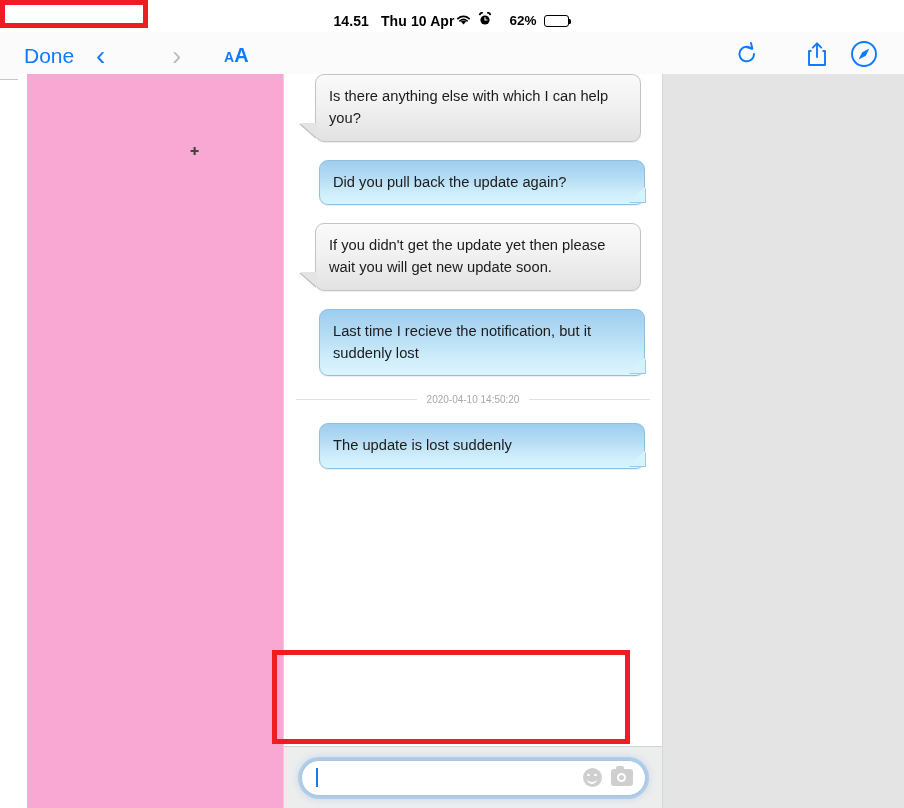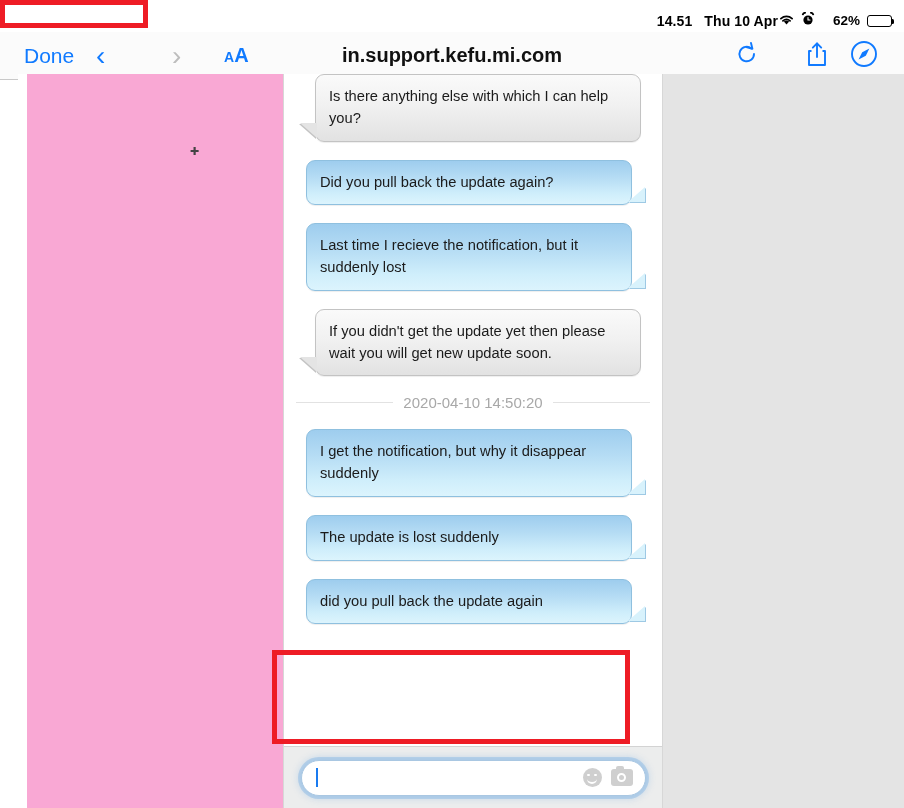--- a/index.html
+++ b/index.html
@@ -17,21 +17,21 @@
 
   
   .statusbar {
     position: absolute;
     left: 0; top: 0;
     width: 904px;
     height: 25px;
     background: #ffffff;
     display: flex;
     align-items: center;
-    justify-content: flex-end;
+    justify-content: center;
     box-sizing: border-box;
     padding: 16px 12px 0 10px;
   }
   .status-left {
     display: flex;
     align-items: center;
     gap: 12px;
     font-size: 14px;
     font-weight: bold;
     color: #000;
@@ -167,21 +167,21 @@
     box-sizing: border-box;
   }
   .msg.agent .bubble {
     margin-left: 19px;
     width: 326px;
     background: linear-gradient(to bottom, #fafafa 0%, #f1f1f1 45%, #e2e2e2 100%);
     border: 1px solid #c3c3c3;
     box-shadow: 0 1px 1px rgba(0,0,0,0.07);
   }
   .msg.user .bubble {
-    margin-left: 10px;
+    margin-left: 23px;
     width: 326px;
     background: linear-gradient(to bottom, #9ecdee 0%, #b5dcf4 38%, #cfeefb 76%, #dcf4fd 100%);
     border: 1px solid #8fc0df;
     box-shadow: 0 1px 1px rgba(0,0,0,0.07);
   }
   
   .tail {
     position: absolute;
     width: 0; height: 0;
   }
@@ -208,21 +208,21 @@
     align-items: center;
     gap: 10px;
     margin: 6px 0 18px 0;
   }
   .divider .line {
     flex: 1;
     height: 1px;
     background: #e2e2e2;
   }
   .divider .stamp {
-    font-size: 15px;
+    font-size: 10px;
     color: #a8a8a8;
     white-space: nowrap;
   }
 
   
   .composer {
     position: absolute;
     left: 0; bottom: 0;
     width: 378px;
     height: 62px;
@@ -354,21 +354,20 @@
       <span class="battery-nub"></span>
     </span>
   </div>
 </div>
 
 <div class="toolbar">
   <span class="tb-done">Done</span>
   <span class="tb-back chev active">‹</span>
   <span class="tb-fwd chev disabled">›</span>
   <span class="tb-aa"><span class="a-small">A</span><span class="a-big">A</span></span>
-  <span class="tb-url">in.support.kefu.mi.com</span>
   <span class="tb-reload">
     <svg width="24" height="24" viewBox="0 0 24 24">
       <path d="M19 12 a7.3 7.3 0 1 1 -2.6 -5.6" stroke="#107aff" stroke-width="1.9" fill="none" stroke-linecap="round"></path>
       <path d="M11.3 5.1 L17.4 6.8 L16 1" stroke="#107aff" stroke-width="1.9" fill="none" stroke-linecap="round" stroke-linejoin="round"></path>
     </svg>
   </span>
   <span class="tb-share">
     <svg width="24" height="26" viewBox="0 0 24 26">
       <path d="M6.5 10 H4 V24 H20 V10 H17.5" stroke="#107aff" stroke-width="1.9" fill="none" stroke-linejoin="round"></path>
       <path d="M12 16 V2.6" stroke="#107aff" stroke-width="1.9" fill="none" stroke-linecap="round"></path>
@@ -391,43 +390,35 @@
   <div class="chat-col">
     <div class="chat-scroll" id="chat-scroll">
         <div class="msg agent">
           <div class="bubble">Is there anything else with which I can help you?</div>
           <span class="tail"></span>
         </div>
         <div class="msg user">
           <div class="bubble">Did you pull back the update again?</div>
           <span class="tail"></span>
         </div>
+        <div class="msg agent">
+          <div class="bubble">If you didn't get the update yet then please wait you will get new update soon.</div>
+          <span class="tail"></span>
+        </div>
         <div class="msg user">
           <div class="bubble">Last time I recieve the notification, but it suddenly lost</div>
-          <span class="tail"></span>
-        </div>
-        <div class="msg agent">
-          <div class="bubble">If you didn't get the update yet then please wait you will get new update soon.</div>
           <span class="tail"></span>
         </div>
         <div class="divider">
           <span class="line"></span>
           <span class="stamp">2020-04-10 14:50:20</span>
           <span class="line"></span>
         </div>
         <div class="msg user">
-          <div class="bubble">I get the notification, but why it disappear suddenly</div>
-          <span class="tail"></span>
-        </div>
-        <div class="msg user">
           <div class="bubble">The update is lost suddenly</div>
-          <span class="tail"></span>
-        </div>
-        <div class="msg user">
-          <div class="bubble">did you pull back the update again</div>
           <span class="tail"></span>
         </div>
       </div>
 
     <div class="composer">
       <div class="composer-field">
         <span class="caret"></span>
         <span class="composer-icons">
           <span class="ic-emoji">
               <span class="smile"></span>

